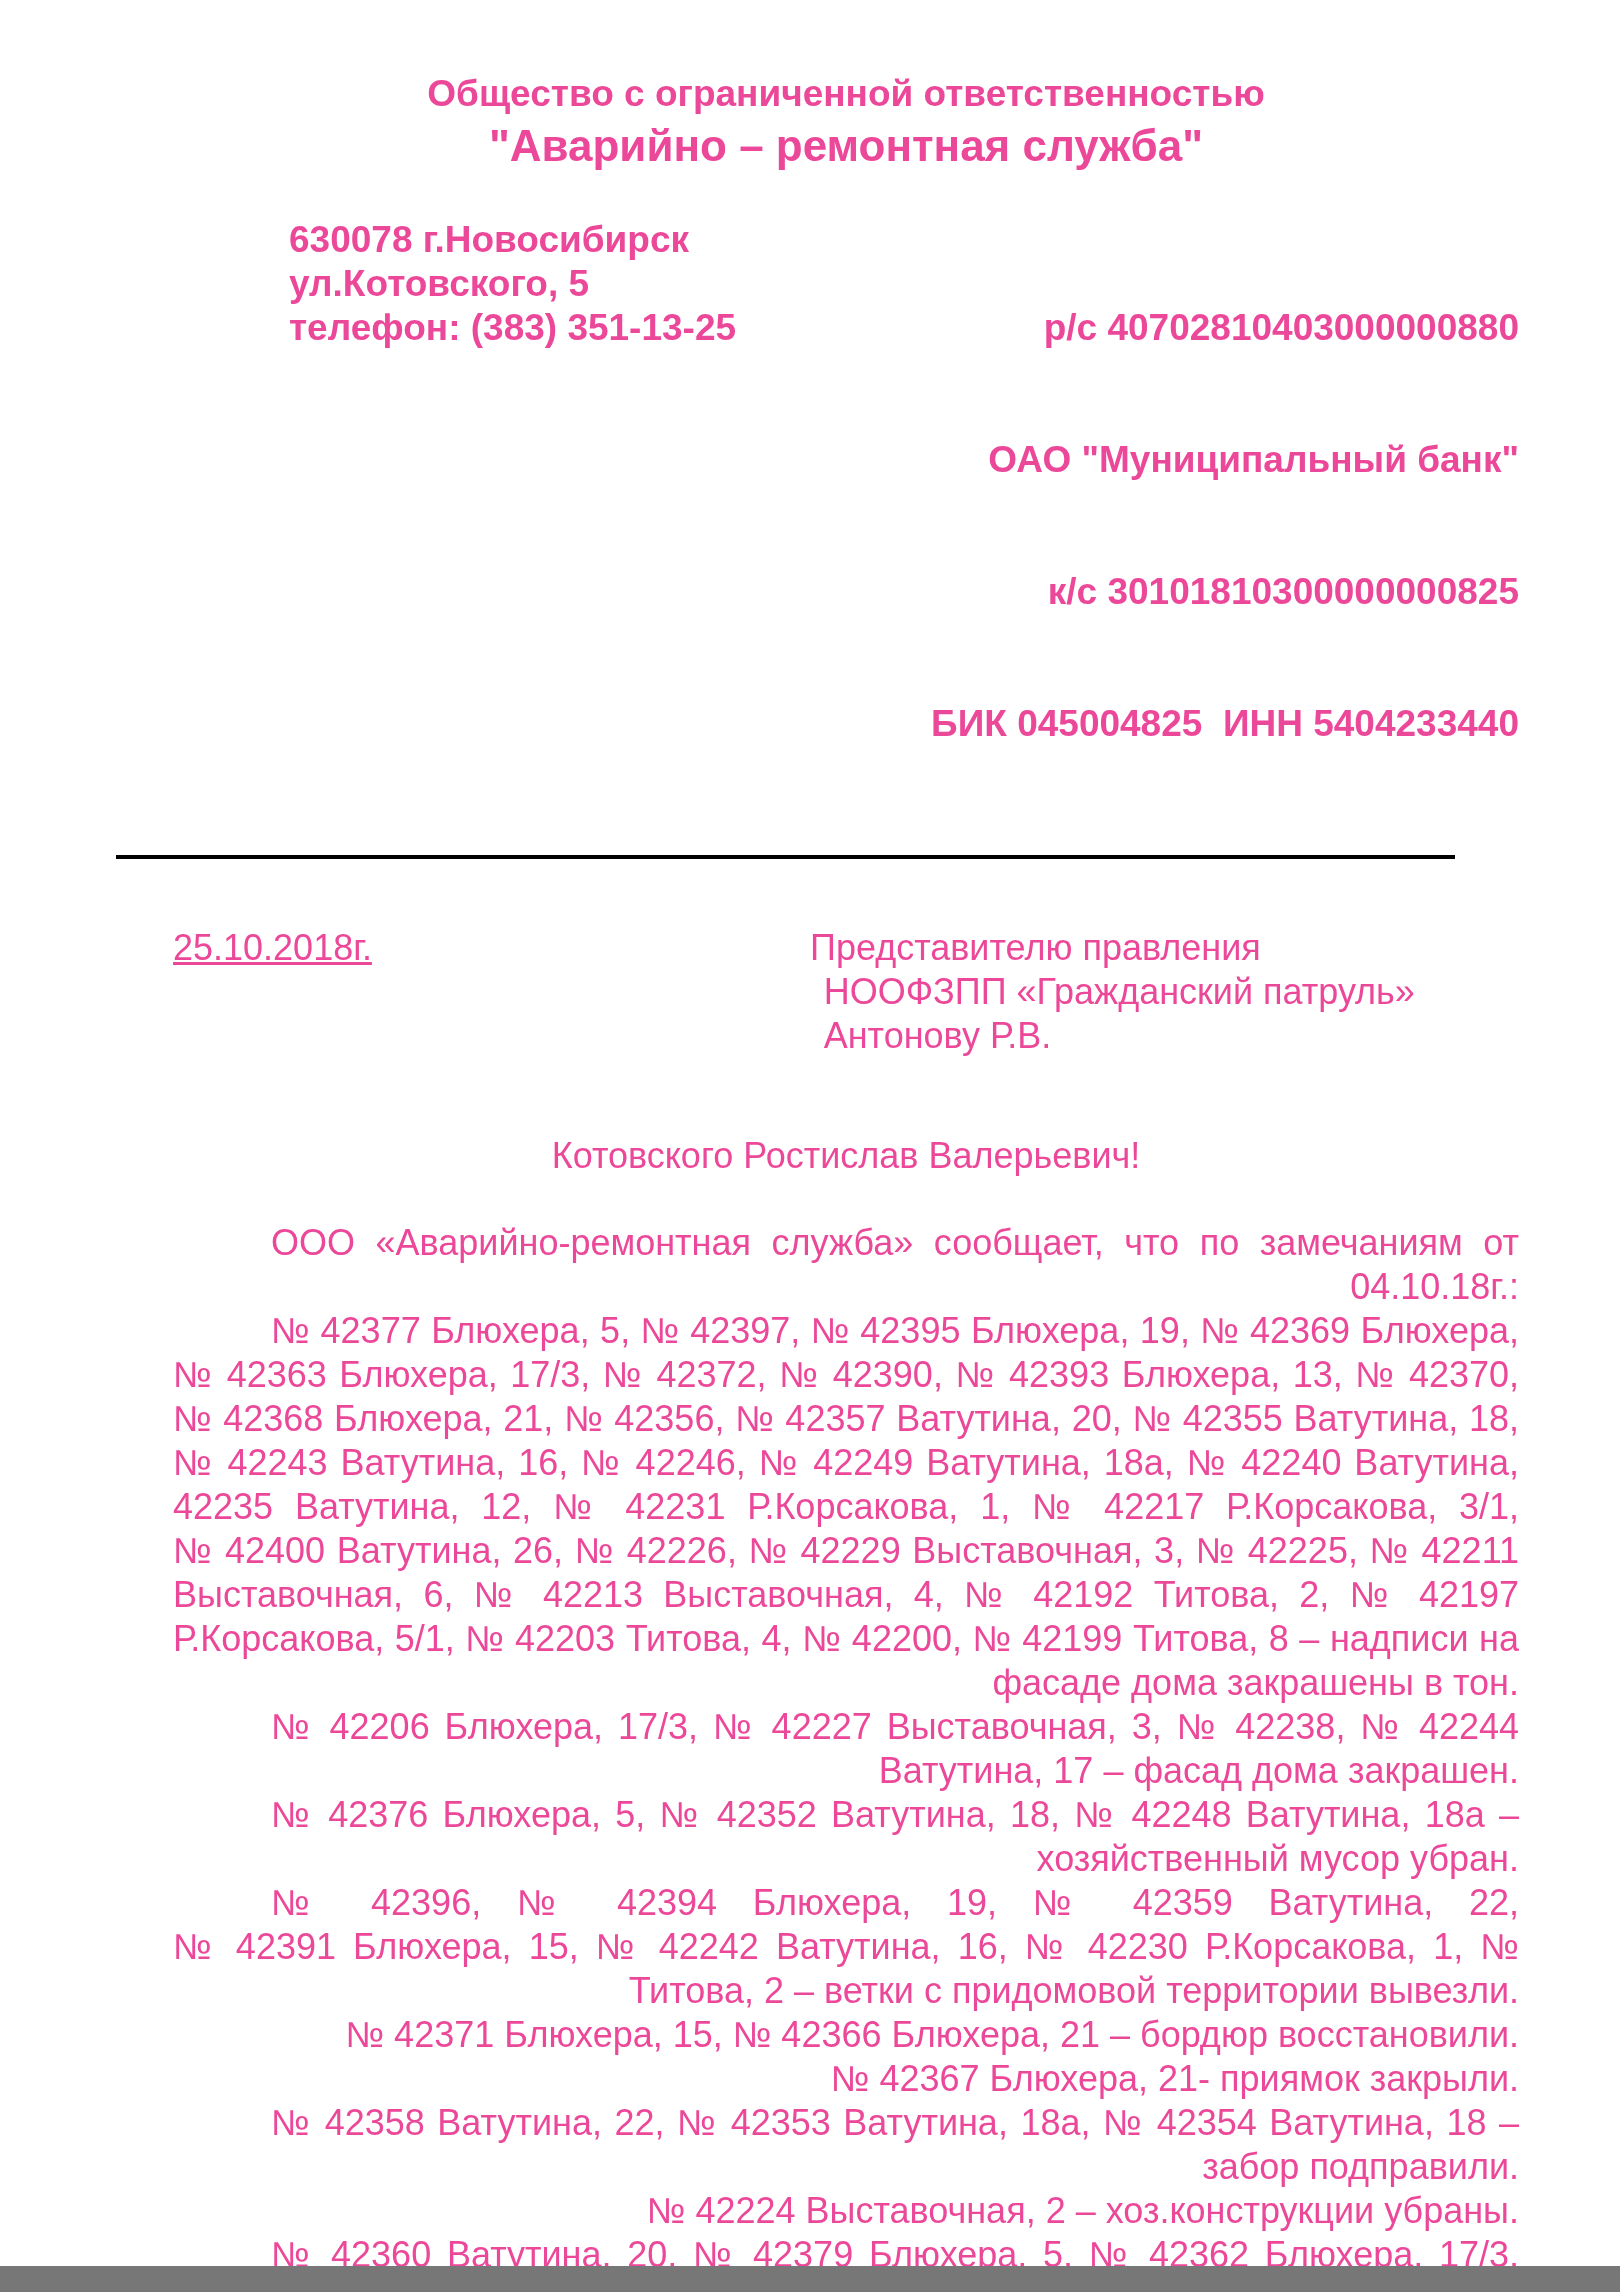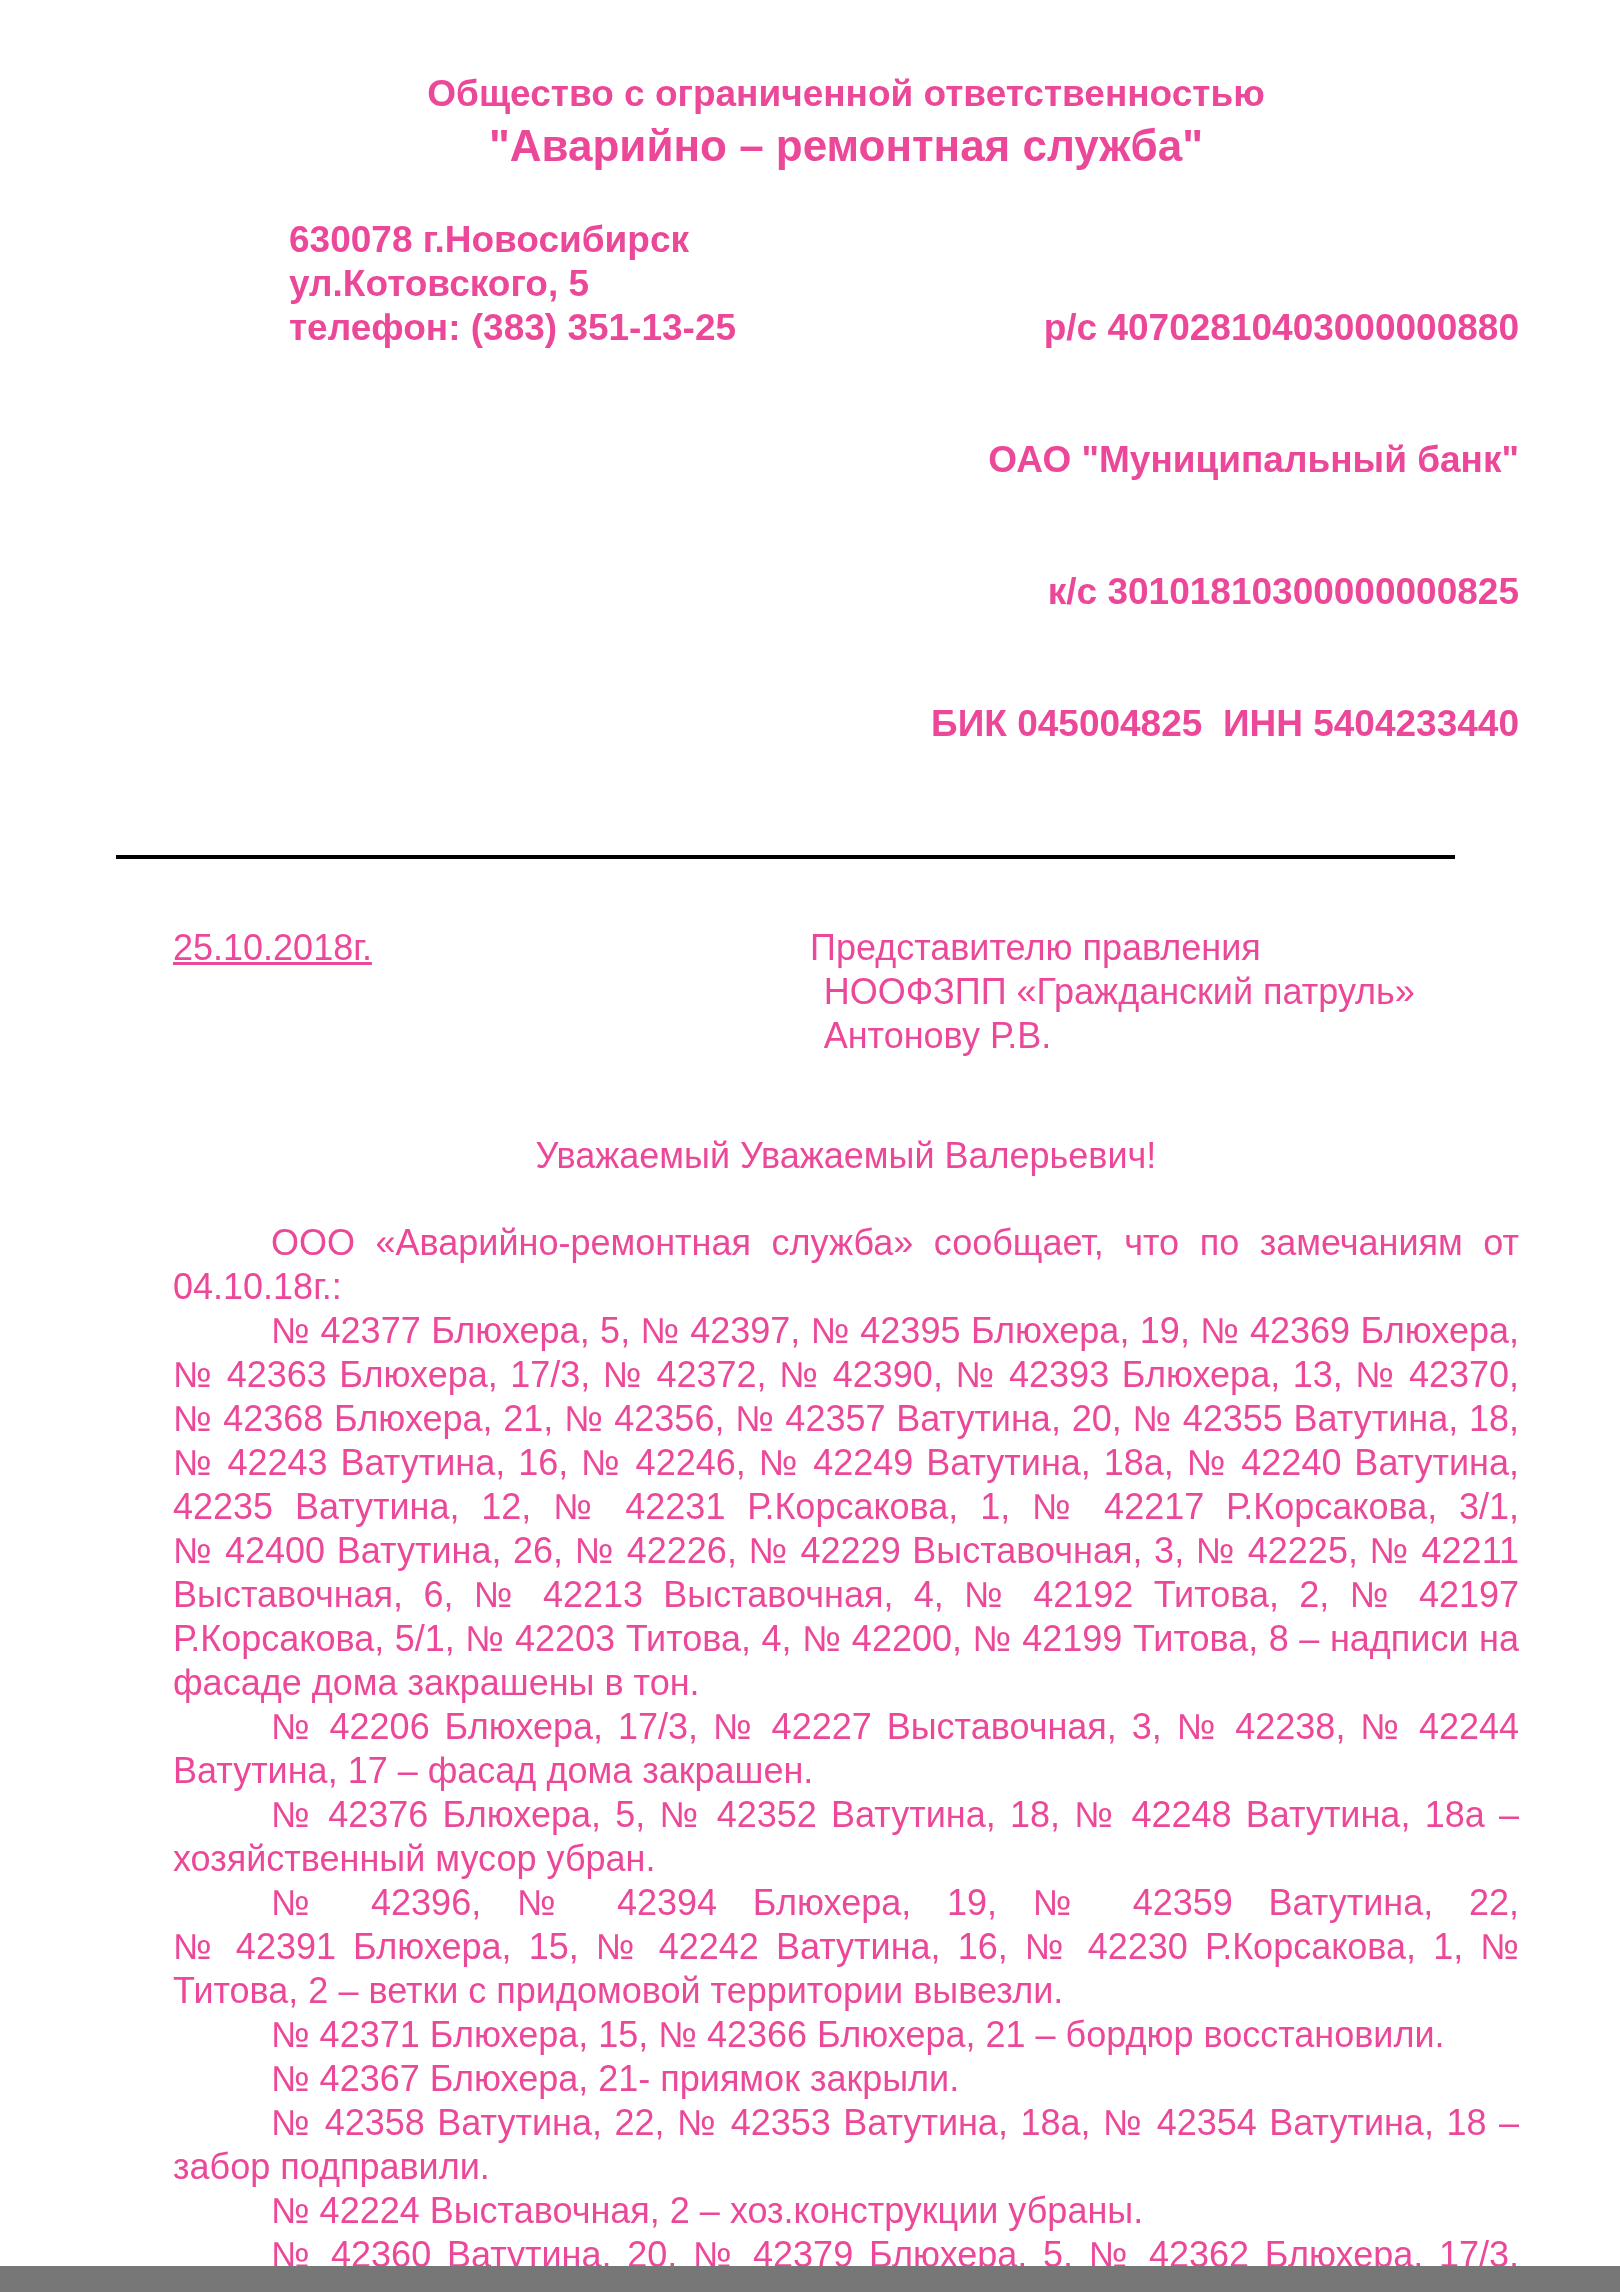--- a/index.html
+++ b/index.html
@@ -31,21 +31,21 @@
   }
   
   .ref-row { position:relative; margin-top:67px; height:132px; }
   .date { position:absolute; left:173px; top:0; text-decoration:underline; }
   .addressee { position:absolute; left:810px; top:0; }
   .addressee .al2 { padding-left:13.7px; }
   
   .salutation { margin-left:173px; margin-right:101px; margin-top:76px; text-align:center; height:44px; }
   
   .body { margin-left:173px; margin-right:101px; margin-top:43px; }
-  .line { height:44px; overflow:hidden; text-align:left; }
+  .line { height:44px; overflow:hidden; text-align:right; }
   .line.j { text-align:justify; text-align-last:justify; }
   .line.first { text-indent:98px; }
 </style>
 </head>
 <body>
 
 <div class="page">
 
   <div class="titles">
     <div class="title1">Общество с ограниченной ответственностью</div>
@@ -70,21 +70,21 @@
 
   <div class="ref-row">
     <span class="date">25.10.2018г.</span>
     <div class="addressee">
       <div>Представителю правления</div>
       <div class="al2">НООФЗПП «Гражданский патруль»</div>
       <div class="al2">Антонову Р.В.</div>
     </div>
   </div>
 
-  <div class="salutation">Уважаемый Уважаемый Валерьевич!</div>
+  <div class="salutation">Котовского Ростислав Валерьевич!</div>
 
   <div class="body">
       <div>
         <div class="line first j">ООО «Аварийно-ремонтная служба» сообщает, что по замечаниям от</div>
         <div class="line">04.10.18г.:</div>
       </div>
       <div>
         <div class="line first j">№ 42377 Блюхера, 5, № 42397, № 42395 Блюхера, 19, № 42369 Блюхера, 17,</div>
         <div class="line j">№ 42363 Блюхера, 17/3, № 42372, № 42390, № 42393 Блюхера, 13, № 42370,</div>
         <div class="line j">№ 42368 Блюхера, 21, № 42356, № 42357 Ватутина, 20, № 42355 Ватутина, 18,</div>

